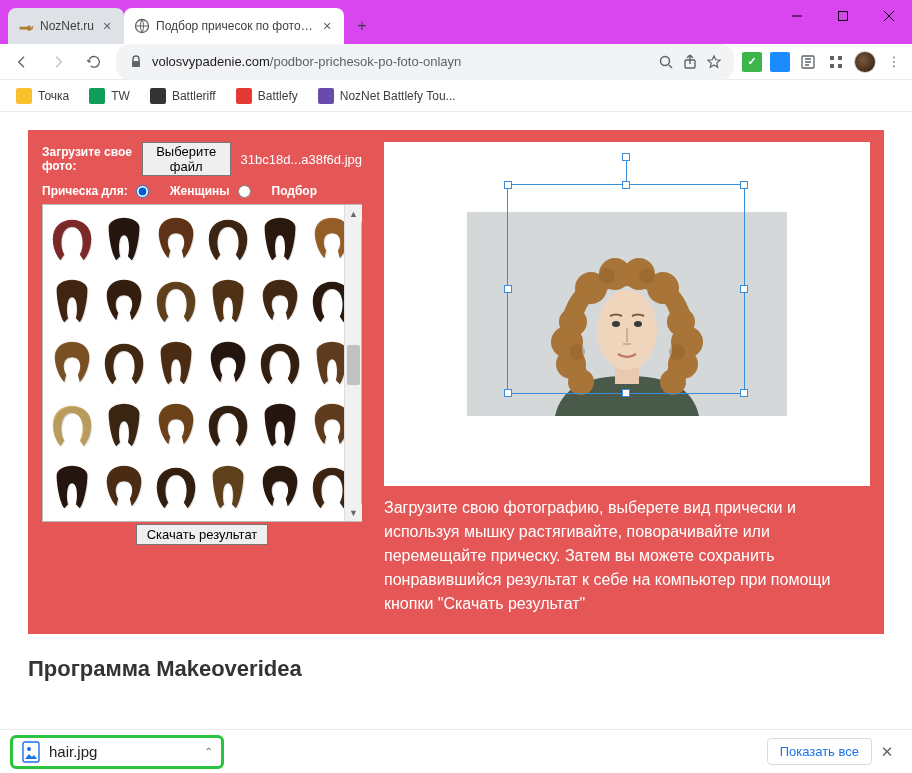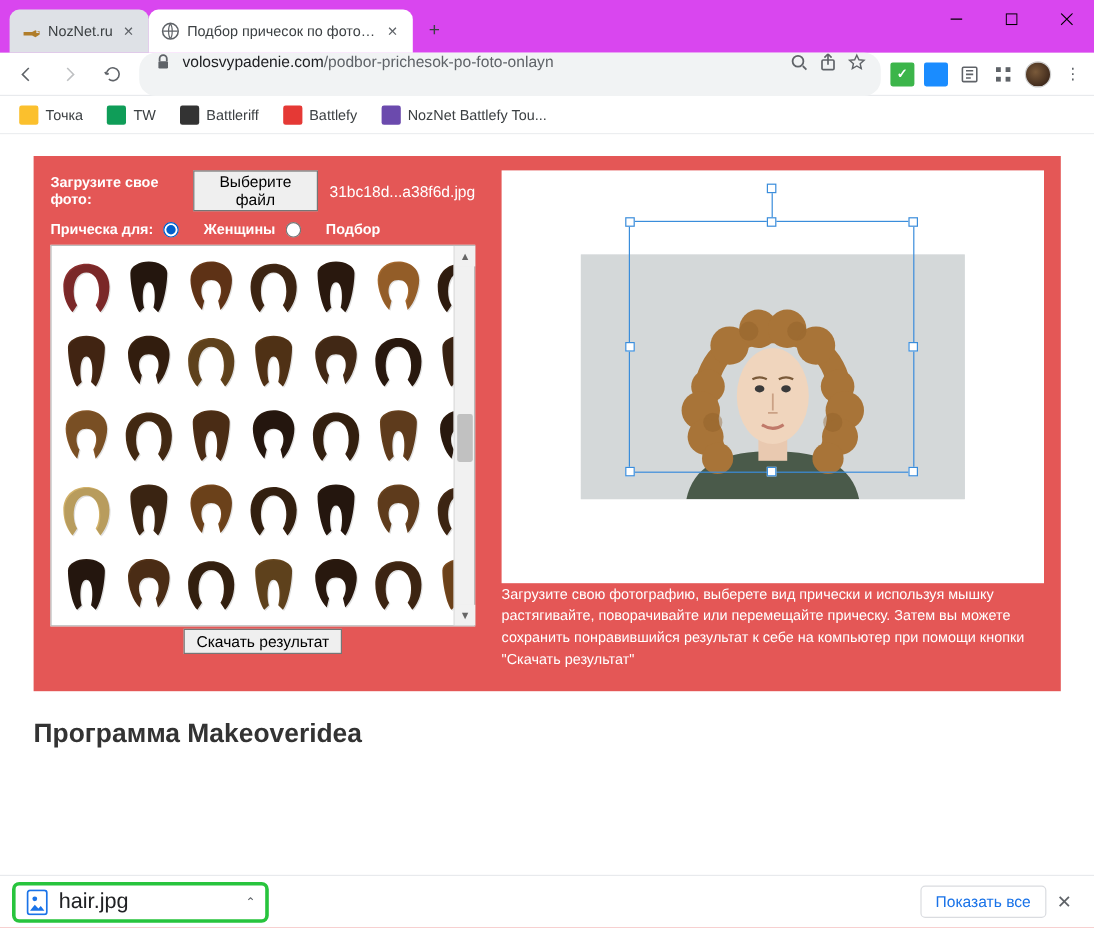--- a/index.html
+++ b/index.html
@@ -14,37 +14,37 @@
 .tab-title { white-space: nowrap; overflow: hidden; text-overflow: ellipsis; flex: 1; font-size: 12px; }
 .tab-close { width: 14px; height: 14px; display: flex; align-items: center; justify-content: center; font-size: 11px; color: #5f6368; }
 .tab-icon { width: 16px; height: 16px; display: flex; align-items: center; justify-content: center; font-size: 12px; }
 .newtab { width: 28px; height: 28px; display: flex; align-items: center; justify-content: center; color: #3c4043; font-size: 16px; margin-left: 4px; align-self: center; }
 .win-controls { margin-left: auto; display: flex; height: 32px; align-self: flex-start; }
 .win-btn { width: 46px; height: 32px; display: flex; align-items: center; justify-content: center; color: #3c4043; }
 .win-btn svg { width: 10px; height: 10px; }
 
 .addrbar { height: 36px; background: #fff; display: flex; align-items: center; padding: 0 8px; gap: 8px; border-bottom: 1px solid #e8eaed; }
 .nav-btn { width: 28px; height: 28px; display: flex; align-items: center; justify-content: center; color: #5f6368; border-radius: 50%; }
-.omnibox { flex: 1; height: 36px; background: #f1f3f4; border-radius: 14px; display: flex; align-items: flex-start; padding: 0 12px; gap: 8px; color: #202124; font-size: 13px; }
+.omnibox { flex: 1; height: 36px; background: #f1f3f4; border-radius: 14px; display: flex; align-items: center; padding: 0 12px; gap: 8px; color: #202124; font-size: 13px; }
 .omni-url { flex: 1; white-space: nowrap; overflow: hidden; }
 .omni-icon { width: 16px; height: 16px; display: flex; align-items: center; justify-content: center; color: #5f6368; font-size: 13px; }
 .ext-icons { display: flex; gap: 8px; align-items: center; }
 .ext { width: 20px; height: 20px; display: flex; align-items: center; justify-content: center; font-size: 13px; }
 .avatar { width: 22px; height: 22px; border-radius: 50%; background: radial-gradient(circle at 40% 40%, #7a5a3a, #2a1810); border: 1px solid #ccc; }
 .ext.green-check { background:#3cb54a; color:#fff; font-size:11px; font-weight:bold; border-radius:2px; }
 .ext.blue-sq { background:#1a8cff; border-radius:2px; }
 
 .bookmarkbar { height: 32px; background: #fff; display: flex; align-items: center; padding: 0 8px; gap: 4px; border-bottom: 1px solid #e8eaed; }
 .bookmark { display: flex; align-items: center; gap: 6px; padding: 4px 8px; border-radius: 4px; font-size: 12px; color: #3c4043; }
 .bm-icon { width: 16px; height: 16px; border-radius: 2px; display: flex; align-items: center; justify-content: center; font-size: 10px; font-weight: bold; color: #fff; }
 
 
 .viewport { height: calc(100% - 44px - 36px - 32px - 44px); overflow-y: auto; background: #fff; padding: 18px 28px 0; }
 .red-panel { background: #e45756; padding: 12px 14px 18px; color: #fff; font-size: 12px; display: flex; gap: 22px; }
-.panel-left { width: 354px; display: flex; flex-direction: column; }
+.panel-left { width: 320px; display: flex; flex-direction: column; }
 .panel-right { flex: 1; }
 
 .upload-row { display: flex; align-items: center; gap: 6px; font-weight: bold; margin-bottom: 8px; }
 .file-btn { background: #efefef; border: 1px solid #767676; padding: 1px 8px; font-family: Arial; color: #000; font-size: 13px; font-weight: normal; }
 .file-name { margin-left: 4px; font-weight: normal; font-size: 13px; color: #fff; }
 .gender-row { display: flex; align-items: center; gap: 8px; font-weight: bold; margin-bottom: 6px; }
 .radio-group { display: flex; gap: 20px; align-items: center; font-weight: bold; justify-content: center; }
 .radio-group input { accent-color: #005fcc; margin: 0 1px 0 0; }
 
 .hair-grid-wrap { position: relative; background: #fff; border: 1px solid #bbb; height: 318px; }
@@ -55,31 +55,31 @@
 .scroll-btn { position:absolute; left:0; width:17px; height:17px; background:#f1f1f1; display:flex; align-items:center; justify-content:center; color:#666; font-size:9px; }
 
 .download-btn-wrap { text-align: center; margin-top: 2px; }
 .download-btn { background: #efefef; border: 1px solid #767676; padding: 2px 10px; font-family: Arial; color: #000; font-size: 13px; }
 
 .photo-frame { background: #fff; padding: 16px; height: 344px; display: flex; align-items: center; justify-content: center; position: relative; }
 .photo-img { width: 320px; height: 204px; background: linear-gradient(#d8dcdd,#cfd3d4); position: relative; display:flex; align-items:flex-end; justify-content:center; overflow:visible; }
 .face-svg { display:block; }
 .sel-box { position: absolute; border: 1px solid #3a8ddb; pointer-events:none; }
 .sel-handle { position: absolute; width: 8px; height: 8px; background: #fff; border: 1px solid #3a8ddb; }
-.instructions { font-size: 12px; line-height: 1.5; }
+.instructions { font-size: 16px; line-height: 1.5; margin-top: 10px; }
 
 .section-title { font-size: 22px; margin: 22px 0 8px; color: #333; }
 .section-body { font-size: 13px; color: #555; line-height: 1.5; white-space: nowrap; overflow:hidden; }
 
 
 .dlshelf { position: absolute; bottom: 0; left: 0; right: 0; height: 44px; background: #fff; border-top: 1px solid #e8eaed; display: flex; align-items: center; padding: 0 10px; }
 .dl-item { display: flex; align-items: center; gap: 8px; border: 3px solid #28c43d; border-radius: 6px; height: 34px; padding: 0 8px; width: 214px; justify-content: space-between; }
 .dl-left { display:flex; align-items:center; gap:8px; }
 .dl-file-icon { width: 20px; height: 22px; display:flex; align-items:center; justify-content:center; }
-.dl-name { font-size: 18px; color: #202124; }
+.dl-name { font-size: 15px; color: #202124; }
 .dl-caret { color: #5f6368; font-size: 10px; }
 .showall { margin-left: auto; border: 1px solid #dadce0; border-radius: 4px; padding: 5px 12px; color: #1a73e8; font-size: 13px; background: #fff; }
 .dl-close { width: 30px; display: flex; align-items: center; justify-content: center; color: #5f6368; font-size: 15px; }
 
 .lock-icon svg, .nav-btn svg { width:16px; height:16px; }
 </style>
 </head>
 <body>
 
 <div class="titlebar">

